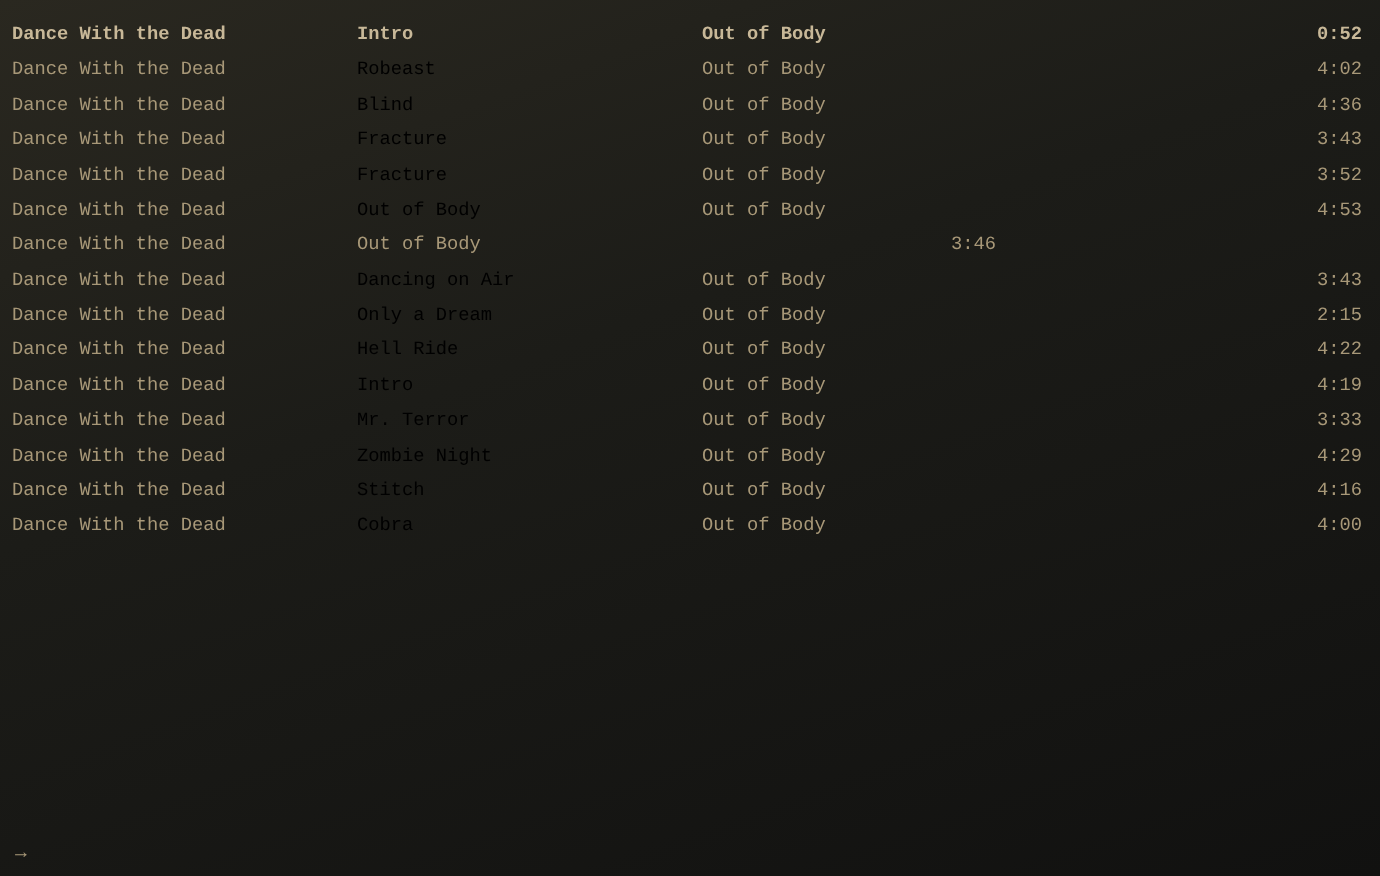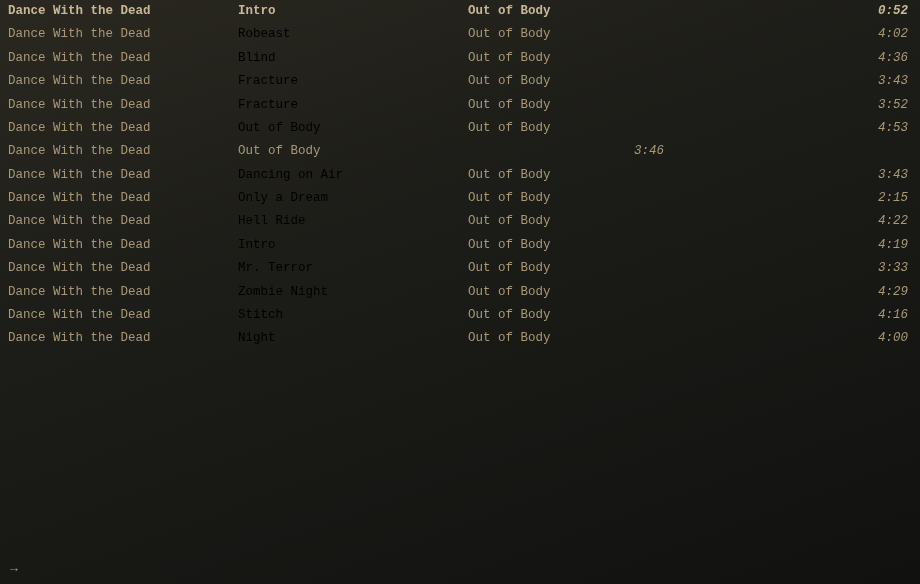--- a/index.html
+++ b/index.html
@@ -13,41 +13,41 @@
       height: 584px;
       background: linear-gradient(160deg, #2a2820 0%, #1c1c18 40%, #111110 100%);
       font-family: 'Courier New', Courier, monospace;
       color: #a89878;
       overflow: hidden;
       position: relative;
     }
 
     .track-list {
       width: 100%;
-      padding-top: 0;
+      padding-top: 12px;
     }
 
     .track-row {
       display: grid;
       grid-template-columns: 230px 230px 200px 1fr;
       padding: 2px 8px 2px 8px;
       font-size: 12.5px;
       line-height: 1.55;
       cursor: default;
     }
 
     .track-row:first-child {
       color: #c8b898;
       font-weight: bold;
     }
 
     .col-artist { color: #a89878; }
     .col-title  { color: #000000; }
     .col-album  { color: #a89878; }
-    .col-time   { color: #a89878; text-align: right; padding-right: 4px; font-style: italic; }
+    .col-time   { color: #a89878; text-align: right; padding-right: 4px; }
 
     .track-row:first-child .col-artist,
     .track-row:first-child .col-title,
     .track-row:first-child .col-album,
     .track-row:first-child .col-time {
       color: #c8b898;
     }
 
     .bottom-arrow {
       position: absolute;
@@ -140,19 +140,19 @@
       <span class="col-time">4:29</span>
     </div>
     <div class="track-row">
       <span class="col-artist">Dance With the Dead</span>
       <span class="col-title">Stitch</span>
       <span class="col-album">Out of Body</span>
       <span class="col-time">4:16</span>
     </div>
     <div class="track-row">
       <span class="col-artist">Dance With the Dead</span>
-      <span class="col-title">Night</span>
+      <span class="col-title">Cobra</span>
       <span class="col-album">Out of Body</span>
       <span class="col-time">4:00</span>
     </div>
   </div>
 
 <div class="bottom-arrow">→</div>
 
 </body></html>

